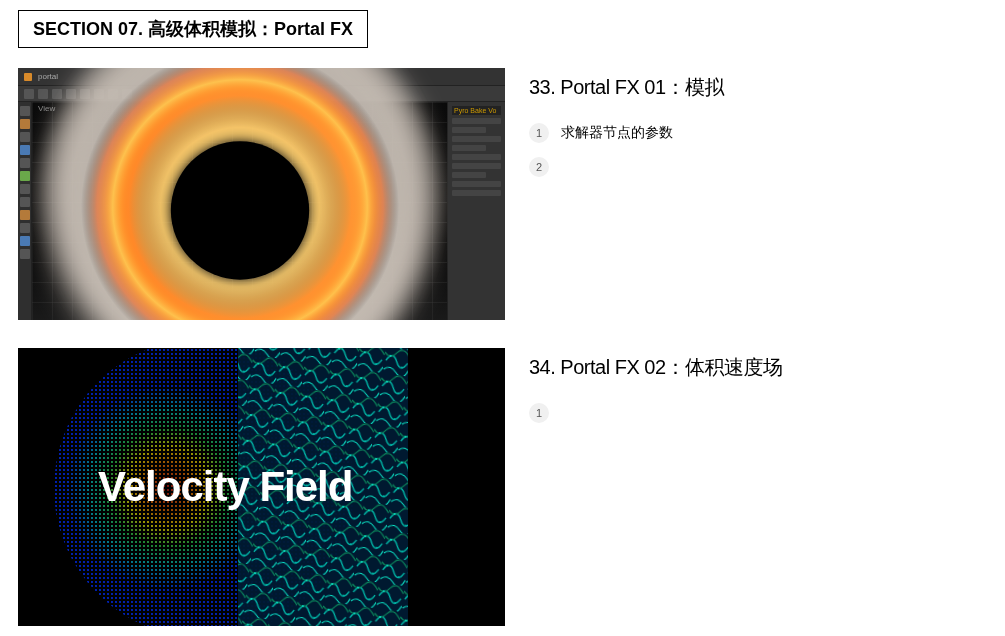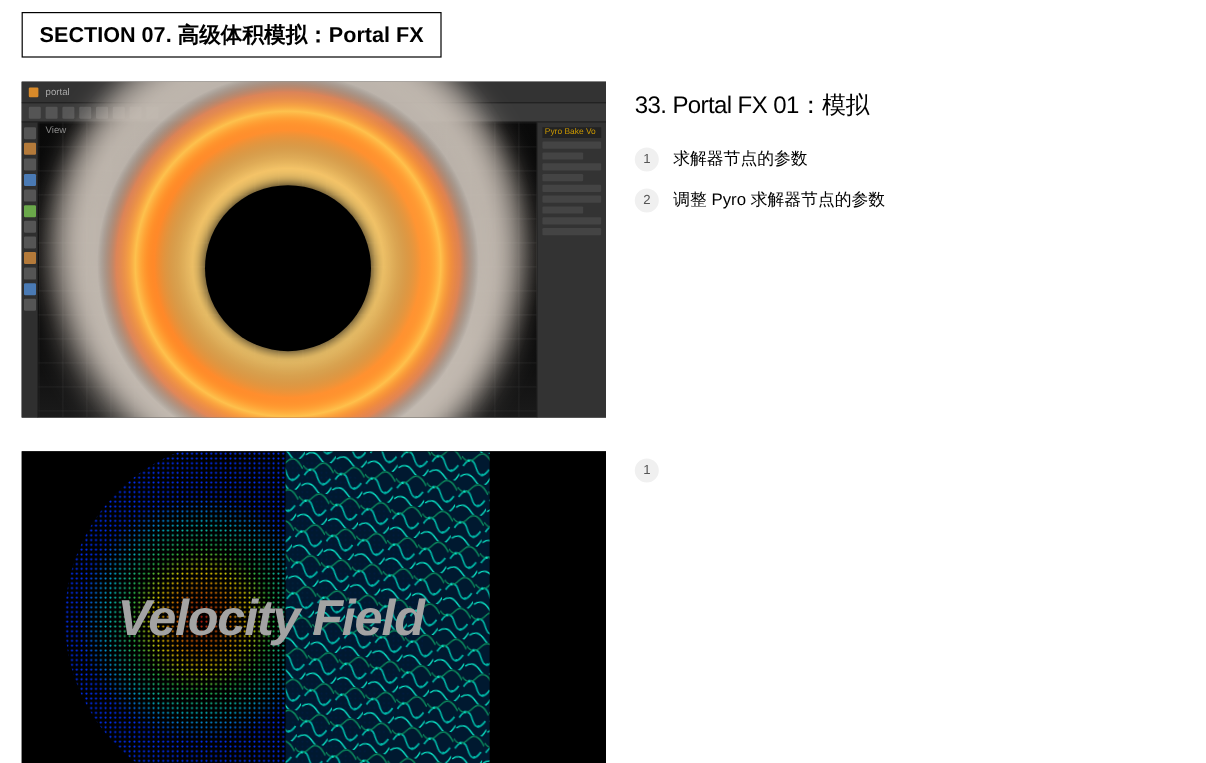--- a/index.html
+++ b/index.html
@@ -64,23 +64,23 @@
       background: #f0f0f0;
       color: #555;
       font-size: 11px;
       display: flex;
       align-items: center;
       justify-content: center;
       flex-shrink: 0;
     }
     
     .houdini-frame {
-      background: #000000;
+      background: #1d4ed8;
       width: 487px;
-      height: 280px;
+      height: 252px;
       position: relative;
       overflow: hidden;
     }
     .hf-topbar {
       height: 18px;
       background: #333;
       border-bottom: 1px solid #222;
       display: flex;
       align-items: center;
       gap: 6px;
@@ -157,21 +157,21 @@
       position:absolute;left:50%;top:48%;transform:translate(-50%,-50%);
       width:220px;height:220px;
     }
     
     .vf-thumb{
       width:487px;height:278px;background:#000;position:relative;overflow:hidden;
       display:flex;align-items:center;
     }
     .vf-text{
       position:absolute;left:80px;top:50%;transform:translateY(-50%);
-      color:#a3a3a3;font-size:42px;font-weight:bold;z-index:3;letter-spacing:-1px;font-style:italic;
+      color:#ffffff;font-size:42px;font-weight:bold;z-index:3;letter-spacing:-1px;
     }
   </style>
 </head>
 <body>
 
 
 
 <div class="section-header">
   <span>SECTION 07. 高级体积模拟：Portal FX</span>
 </div>
@@ -271,21 +271,20 @@
 
   <div class="lesson-info">
     <h3 class="lesson-title">33. Portal FX 01：模拟</h3>
     <ul class="lesson-points">
       <li>
         <span class="num-badge">1</span>
         <span>求解器节点的参数</span>
       </li>
       <li>
         <span class="num-badge">2</span>
-        <span>调整 Pyro 求解器节点的参数</span>
       </li>
     </ul>
   </div>
 </div>
 
 
 <div class="lesson-row">
 
   <div class="thumb">
     <div class="vf-thumb">
@@ -322,20 +321,21 @@
         </g>
 
         <rect x="220" y="0" width="170" height="278" fill="url(#curlNoise)" opacity="0.95"></rect>
         <rect x="220" y="0" width="170" height="278" fill="none" stroke="rgba(0,0,0,0)"></rect>
       </svg>
       <div class="vf-text">Velocity Field</div>
     </div>
   </div>
 
   <div class="lesson-info">
+    <h3 class="lesson-title">34. Portal FX 02：体积速度场</h3>
     <ul class="lesson-points">
       <li>
         <span class="num-badge">1</span>
       </li>
     </ul>
   </div>
 </div>
 
 
 

